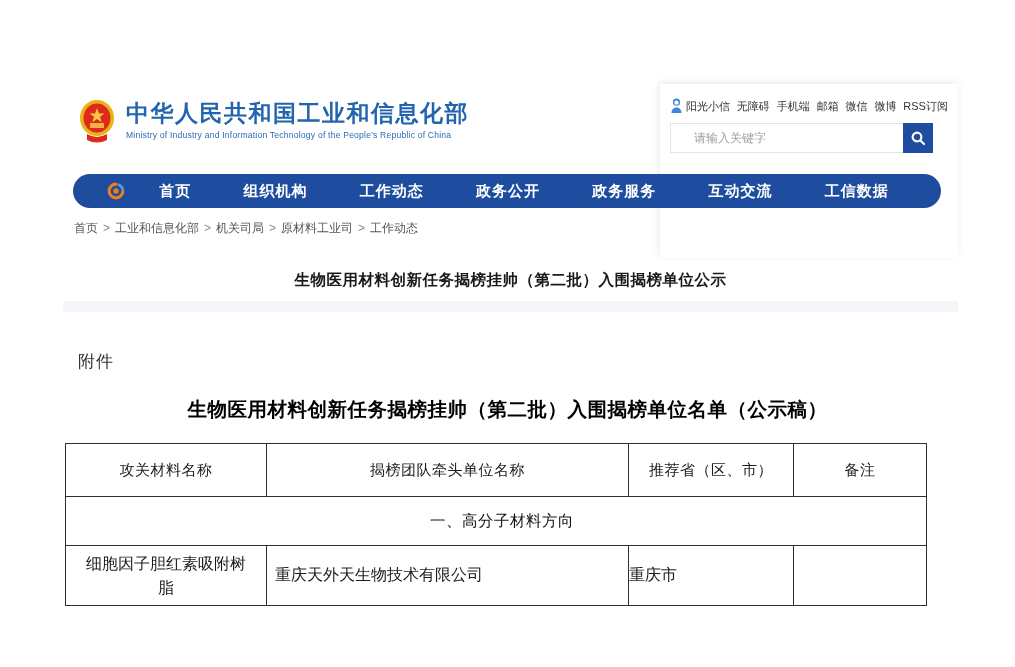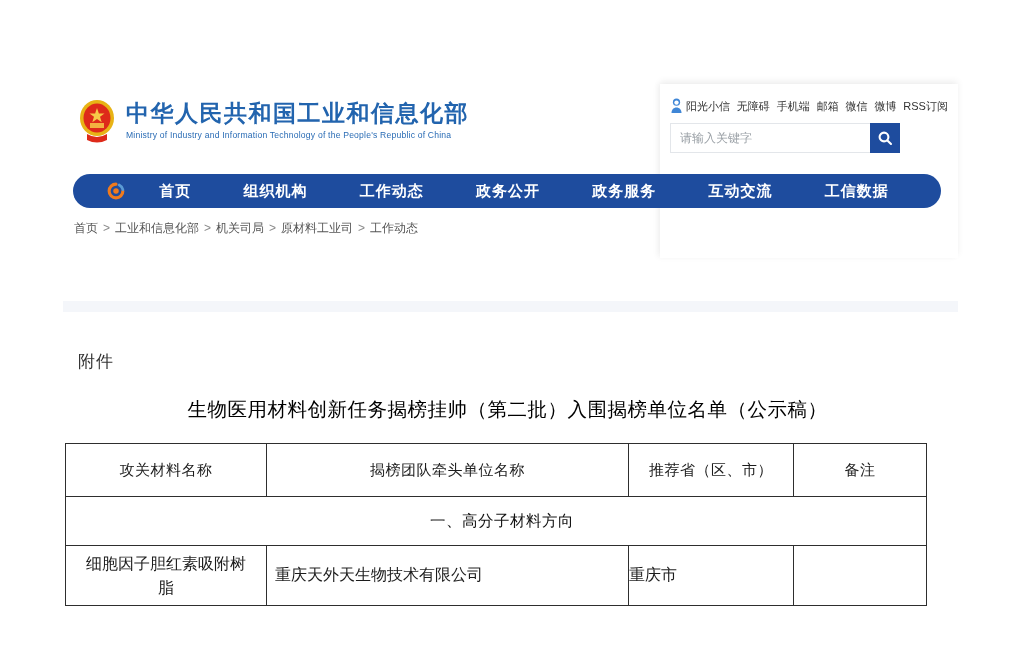--- a/index.html
+++ b/index.html
@@ -16,22 +16,22 @@
 
   
   .utility-panel { position:absolute; left:660px; top:60px; width:298px; height:174px;
                    background:#fff; box-shadow:0 -3px 7px rgba(0,0,0,.06), -3px 0 6px rgba(0,0,0,.03); }
   .utility-links { position:absolute; top:14px; left:10px; right:10px;
                    display:flex; align-items:center; justify-content:space-between;
                    font-size:11px; color:#333; white-space:nowrap; }
   .utility-links a { color:#333; text-decoration:none; cursor:pointer; }
   .mascot { width:13px; height:16px; margin-right:-4px; }
   .search-row { position:absolute; top:39px; left:10px; display:flex; }
-  .search-input { width:200px; height:30px; border:1px solid #e3e6ea; border-right:none;
-                  padding:0 9px; font-size:12px; color:#be185d; outline:none; }
+  .search-input { width:233px; height:30px; border:1px solid #e3e6ea; border-right:none;
+                  padding:0 23px; font-size:12px; color:#be185d; outline:none; }
   .search-input::placeholder { color:#9aa0a6; }
   .search-btn { width:30px; height:30px; background:#1e4c9e; border:none; cursor:pointer;
                 display:flex; align-items:center; justify-content:center; }
 
   
   .main-nav { position:absolute; left:73px; top:150px; width:868px; height:34px;
               background:#1e4c9e; border-radius:17px; display:flex; align-items:center;
               padding:0 26px 0 32px; }
   .nav-logo { width:22px; height:22px; flex:0 0 auto; margin-right:6px; }
   .nav-items { flex:1; display:flex; justify-content:space-around; align-items:center; }
@@ -42,21 +42,21 @@
   .breadcrumb { position:absolute; left:74px; top:196px; font-size:12px; color:#555; }
   .breadcrumb a { color:#555; text-decoration:none; cursor:pointer; }
   .crumb-sep { color:#8a8a8a; margin:0 5px; }
 
   
   .article-title { position:absolute; left:63px; top:246px; width:895px; text-align:center;
                    font-size:15.5px; font-weight:bold; color:#1a1a1a; letter-spacing:.5px; }
   .band { position:absolute; left:63px; top:277px; width:895px; height:11px; background:#f4f6fa; }
   .attachment { position:absolute; left:78px; top:326px; font-size:17px; color:#333; letter-spacing:1px; }
   .table-title { position:absolute; left:77px; top:372px; width:861px; text-align:center;
-                 font-size:19.5px; font-weight:normal; color:#000; letter-spacing:.5px; }
+                 font-size:19.5px; font-weight:bold; color:#000; letter-spacing:.5px; }
 
   
   .doc-table { position:absolute; left:65px; top:419px; width:861px;
                border-collapse:collapse; table-layout:fixed; }
   .doc-table th, .doc-table td { border:1.6px solid #2e2e2e; }
   .doc-table thead th { height:53px; font-size:15px; font-weight:500; color:#1c1c1c;
                         text-align:center; letter-spacing:.5px; }
   .section-row td { height:49px; font-size:15.5px; font-weight:normal; color:#111;
                     text-align:center; padding-left:12px; letter-spacing:.5px; }
   .data-row td { height:60px; font-family:"DejaVu Serif","Liberation Serif",serif;
@@ -124,20 +124,21 @@
       <a>政务服务</a>
       <a>互动交流</a>
       <a>工信数据</a>
     </div>
   </nav>
 
   <div class="breadcrumb">
     <a>首页</a><span class="crumb-sep">&gt;</span><a>工业和信息化部</a><span class="crumb-sep">&gt;</span><a>机关司局</a><span class="crumb-sep">&gt;</span><a>原材料工业司</a><span class="crumb-sep">&gt;</span><a>工作动态</a>
   </div>
 
+  <h1 class="article-title">生物医用材料创新任务揭榜挂帅（第二批）入围揭榜单位公示</h1>
   <div class="band"></div>
   <div class="attachment">附件</div>
   <h2 class="table-title">生物医用材料创新任务揭榜挂帅（第二批）入围揭榜单位名单（公示稿）</h2>
 
   <table class="doc-table">
     <colgroup>
         <col style="width:201px">
         <col style="width:362px">
         <col style="width:165px">
         <col style="width:133px">

